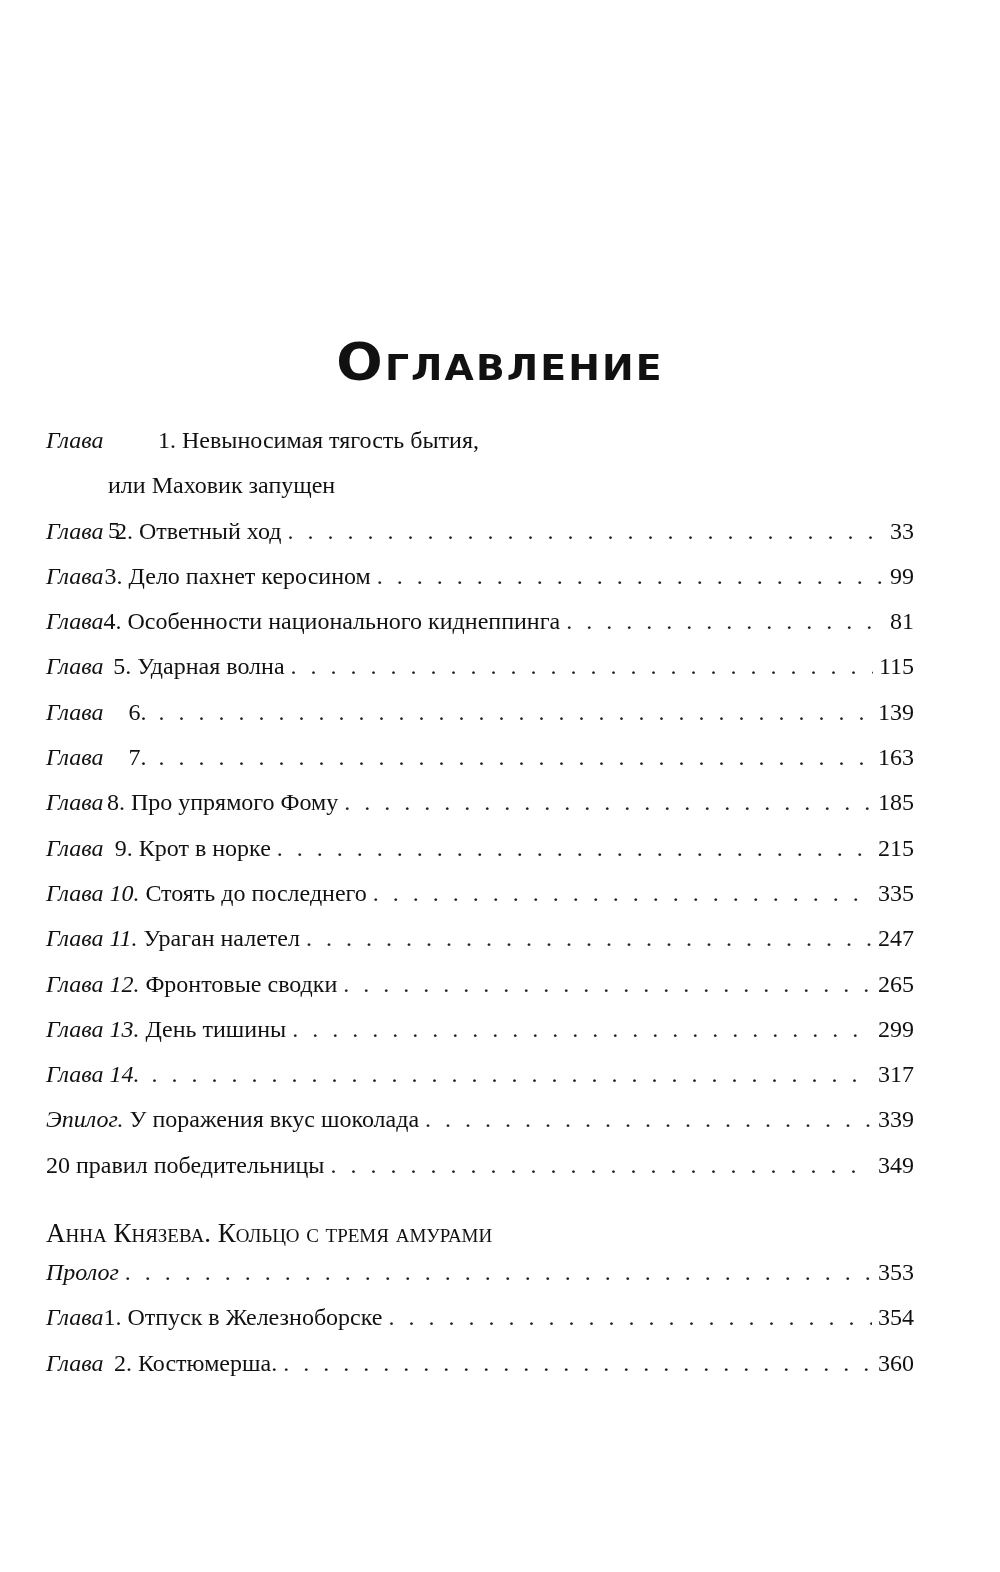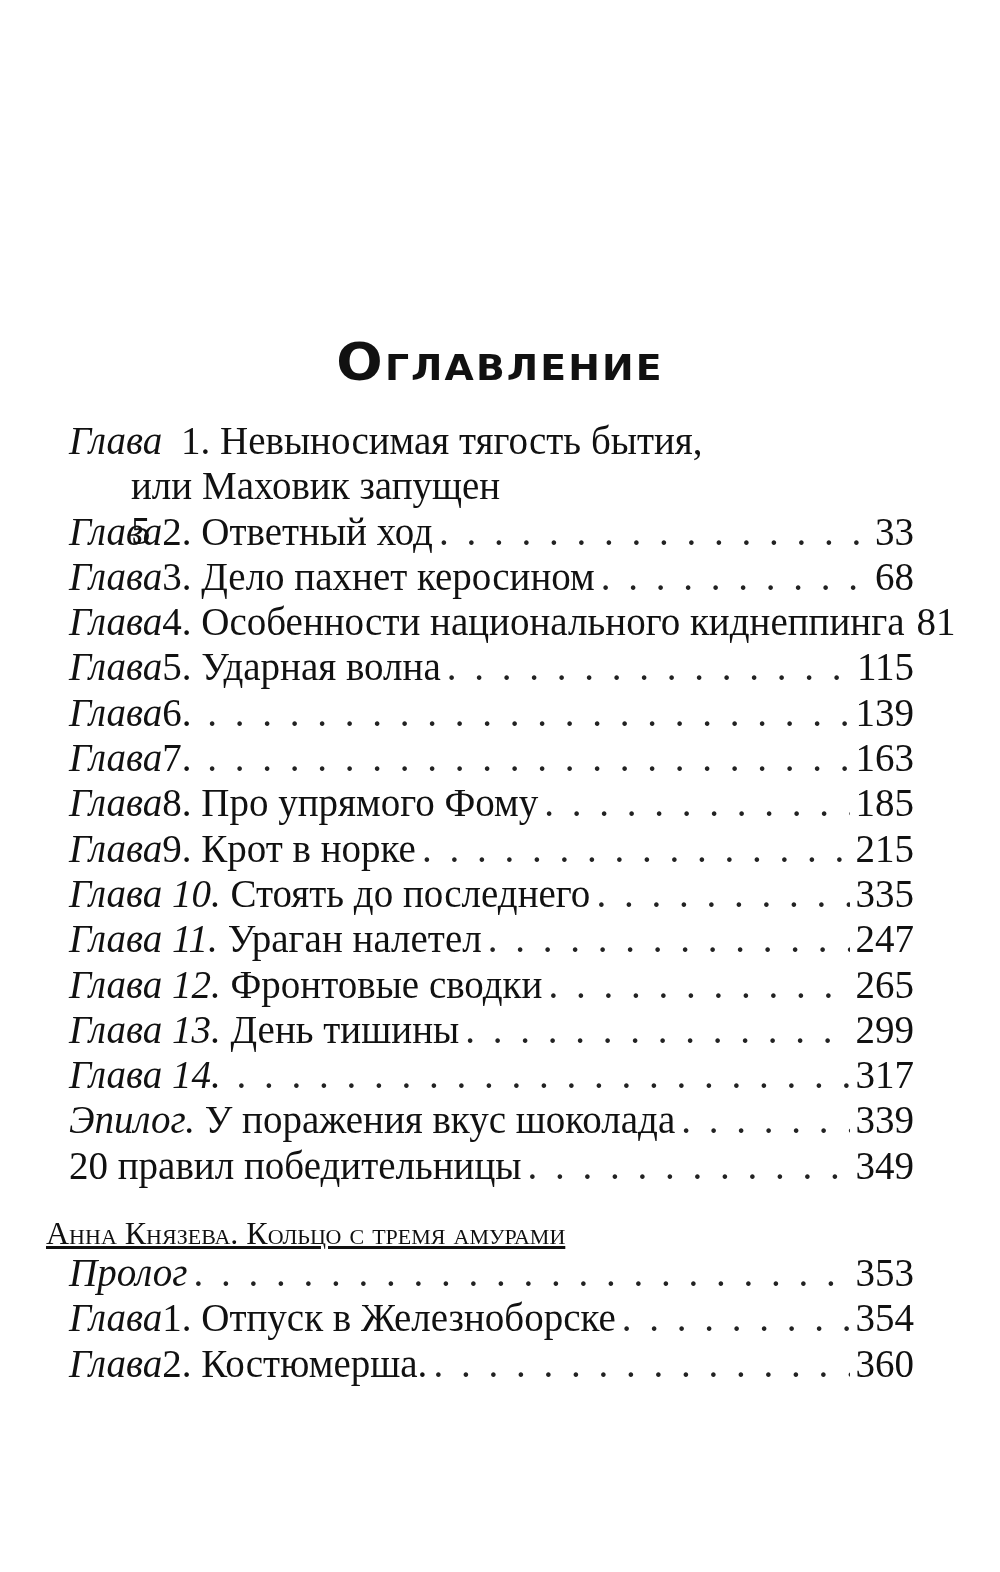--- a/index.html
+++ b/index.html
@@ -13,41 +13,40 @@
     position: absolute; left: 0; width: 1000px; top: 332px;
     text-align: center;
     font-family: "DejaVu Sans", "Liberation Sans", sans-serif;
     font-weight: bold; font-size: 52px; letter-spacing: 2px;
     font-variant: small-caps; line-height: 60px;
     transform: scaleX(1.05);
   }
   .toc { position: absolute; left: 46px; width: 868px; top: 418px; }
   .row {
     display: flex; align-items: baseline;
-    height: 45.3px; font-size: 39px; line-height: 45px;
+    height: 45.3px; font-size: 24px; line-height: 45px;
     white-space: nowrap;
-    margin-left: 23px;
   }
   .label { font-style: italic; display: inline-block; }
   .label-glava { width: 112px; }
   .num { display: inline-block; }
   .name { display: inline-block; }
   .leader {
     flex: 1 1 auto; overflow: hidden; margin: 0 6px;
     letter-spacing: 8px; color: #222;
   }
   .leader::before {
     content: ". . . . . . . . . . . . . . . . . . . . . . . . . . . . . . . . . . . . . . . . . . . . . . . . .";
     letter-spacing: 4px;
   }
   .page-no { display: inline-block; text-align: right; }
   .indent { padding-left: 56px; flex-direction: column; }
   .section-heading {
-    height: 62px; line-height: 90px; font-size: 32px;
-    font-variant: small-caps; white-space: nowrap; text-decoration: underline;
+    height: 62px; line-height: 90px; font-size: 27px;
+    font-variant: small-caps; white-space: nowrap;
   }
 </style>
 </head>
 <body>
 
 <div class="page">
   <div class="title">Оглавление</div>
 
   <div class="toc">
 
@@ -68,21 +67,21 @@
       <span class="name">Ответный ход</span>
       <span class="leader"></span>
       <span class="page-no">33</span>
     </div>
 
     <div class="row">
       <span class="label label-glava">Глава</span>
       <span class="num">3.</span>&nbsp;
       <span class="name">Дело пахнет керосином</span>
       <span class="leader"></span>
-      <span class="page-no">68</span>
+      <span class="page-no">99</span>
     </div>
 
     <div class="row">
       <span class="label label-glava">Глава</span>
       <span class="num">4.</span>&nbsp;
       <span class="name">Особенности национального киднеппинга</span>
       <span class="leader"></span>
       <span class="page-no">81</span>
     </div>
 

